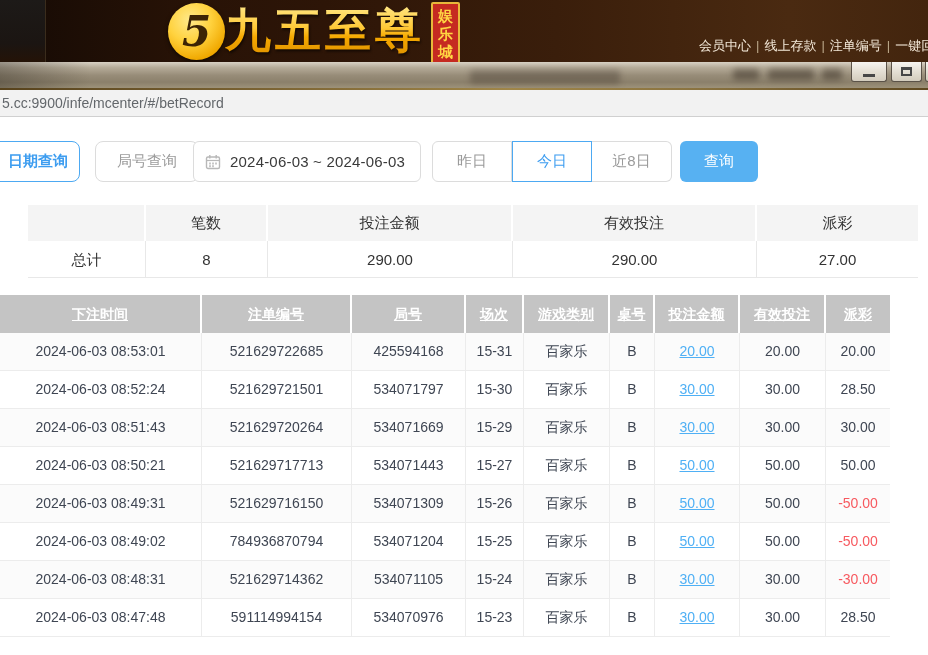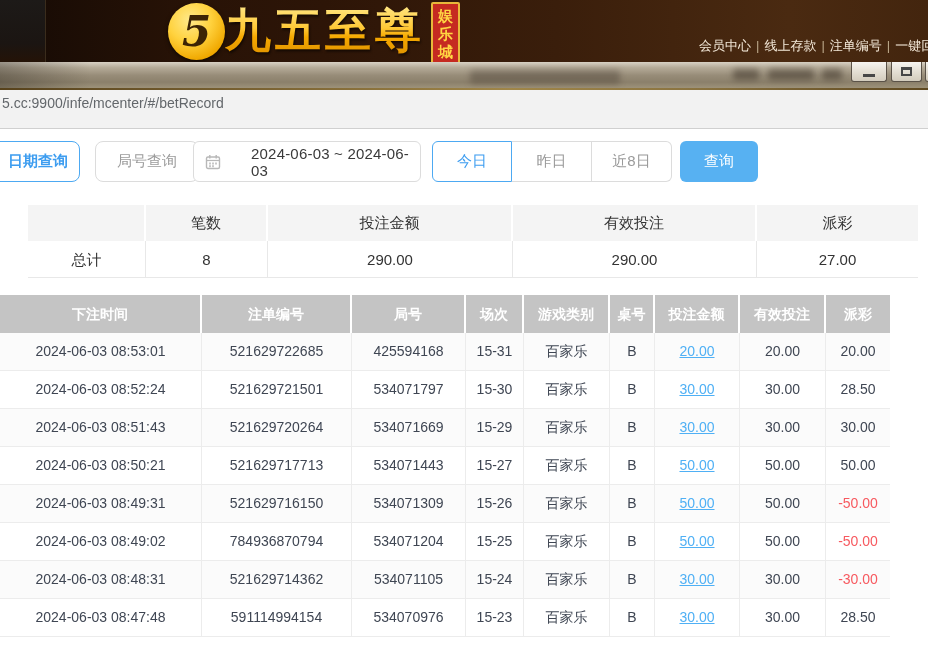--- a/index.html
+++ b/index.html
@@ -83,41 +83,41 @@
     display: flex; align-items: center; justify-content: center; cursor: pointer;
   }
   .win-min { left: 851px; width: 36px; }
   .win-max { left: 891px; width: 31px; }
   .win-partial { left: 925px; width: 12px; }
   .glyph-min { width: 12px; height: 3px; background: #474747; margin-top: 8px; }
   .glyph-max { width: 11px; height: 9px; border: 2px solid #474747; border-top-width: 3px; }
 
   
   .url-bar {
-    position: absolute; left: 0; top: 90px; width: 928px; height: 39px;
+    position: absolute; left: 0; top: 90px; width: 928px; height: 27px;
     background: #f2f2f2; border-bottom: 1px solid #d0d0d0;
   }
   .url-text {
     position: absolute; left: 2px; top: 5px;
     font-size: 14px; color: #63676b; white-space: nowrap;
   }
 
   
   .filter-row { position: absolute; left: 0; top: 141px; width: 928px; height: 41px; }
   .btn {
     position: absolute; height: 41px; display: flex; align-items: center; justify-content: center;
     font-size: 15px; background: #fff; cursor: pointer;
   }
   .tab-date { left: -18px; width: 98px; border: 1px solid #4da9f2; border-radius: 8px;
               color: #3d9df0; font-weight: bold; padding-left: 14px; }
   .tab-round { left: 95px; width: 104px; border: 1px solid #dcdcdc; border-radius: 8px; color: #9a9a9a; }
   .date-input {
     position: absolute; left: 193px; top: 0; width: 228px; height: 41px;
     border: 1px solid #dcdcdc; border-radius: 6px; background: #fff;
-    display: flex; align-items: center; padding-left: 11px; cursor: pointer; gap: 21px;
+    display: flex; align-items: center; padding-left: 11px; cursor: pointer;
   }
   .date-input .cal { flex: 0 0 auto; margin-right: 9px; display: flex; }
   .date-input .val { font-size: 15px; color: #3a3a3a; letter-spacing: .2px; }
   .quick-group { position: absolute; left: 432px; top: 0; display: flex; height: 41px; }
   .quick {
     width: 80px; height: 41px; display: flex; align-items: center; justify-content: center;
     font-size: 15px; color: #9a9a9a; background: #fff; cursor: pointer;
     border: 1px solid #dcdcdc; border-left: none;
   }
   .quick:first-child { border-left: 1px solid #dcdcdc; border-radius: 6px 0 0 6px; }
@@ -143,21 +143,21 @@
     border-right: 1px solid #e8e8e8; border-bottom: 1px solid #e8e8e8;
   }
   .sum-td:last-child { border-right: none; }
 
   
   .bet-table { position: absolute; left: 0; top: 295px; width: 890px; }
   .bet-cols { display: grid; grid-template-columns: 202px 150px 114px 58px 86px 45px 85px 86px 64px; }
   .bet-th {
     height: 38px; line-height: 38px; text-align: center;
     background: #c4c4c4; color: #fff; font-size: 14px; font-weight: bold;
-    border-right: 2px solid #fff; white-space: nowrap; overflow: hidden;
+    border-right: 2px solid #fff; white-space: nowrap; overflow: hidden; text-decoration: underline;
   }
   .bet-th:last-child { border-right: none; }
   .bet-td {
     height: 38px; line-height: 37px; text-align: center;
     font-size: 14px; color: #3f4653; background: #fff;
     border-right: 1px solid #ececec; border-bottom: 1px solid #ececec;
     white-space: nowrap;
   }
   .bet-td:last-child { border-right: none; }
   .bet-row:nth-child(odd) .bet-td { background: #fbfbfb; }
@@ -213,22 +213,22 @@
         <rect x="4" y="8.5" width="2" height="2" fill="#c8c8c8"></rect>
         <rect x="7" y="8.5" width="2" height="2" fill="#c8c8c8"></rect>
         <rect x="10" y="8.5" width="2" height="2" fill="#c8c8c8"></rect>
         <rect x="4" y="11.2" width="2" height="2" fill="#c8c8c8"></rect>
         <rect x="7" y="11.2" width="2" height="2" fill="#c8c8c8"></rect>
       </svg>
     </span>
     <span class="val">2024-06-03 ~ 2024-06-03</span>
   </div>
   <div class="quick-group">
+      <div class="quick">昨日</div>
       <div class="quick active">今日</div>
-      <div class="quick">昨日</div>
       <div class="quick">近8日</div>
     </div>
   <div class="btn search-btn">查询</div>
 </div>
 
 <div class="sum-table">
   <div class="sum-cols" id="sumHead">
       <div class="sum-th"></div>
       <div class="sum-th">笔数</div>
       <div class="sum-th">投注金额</div>

